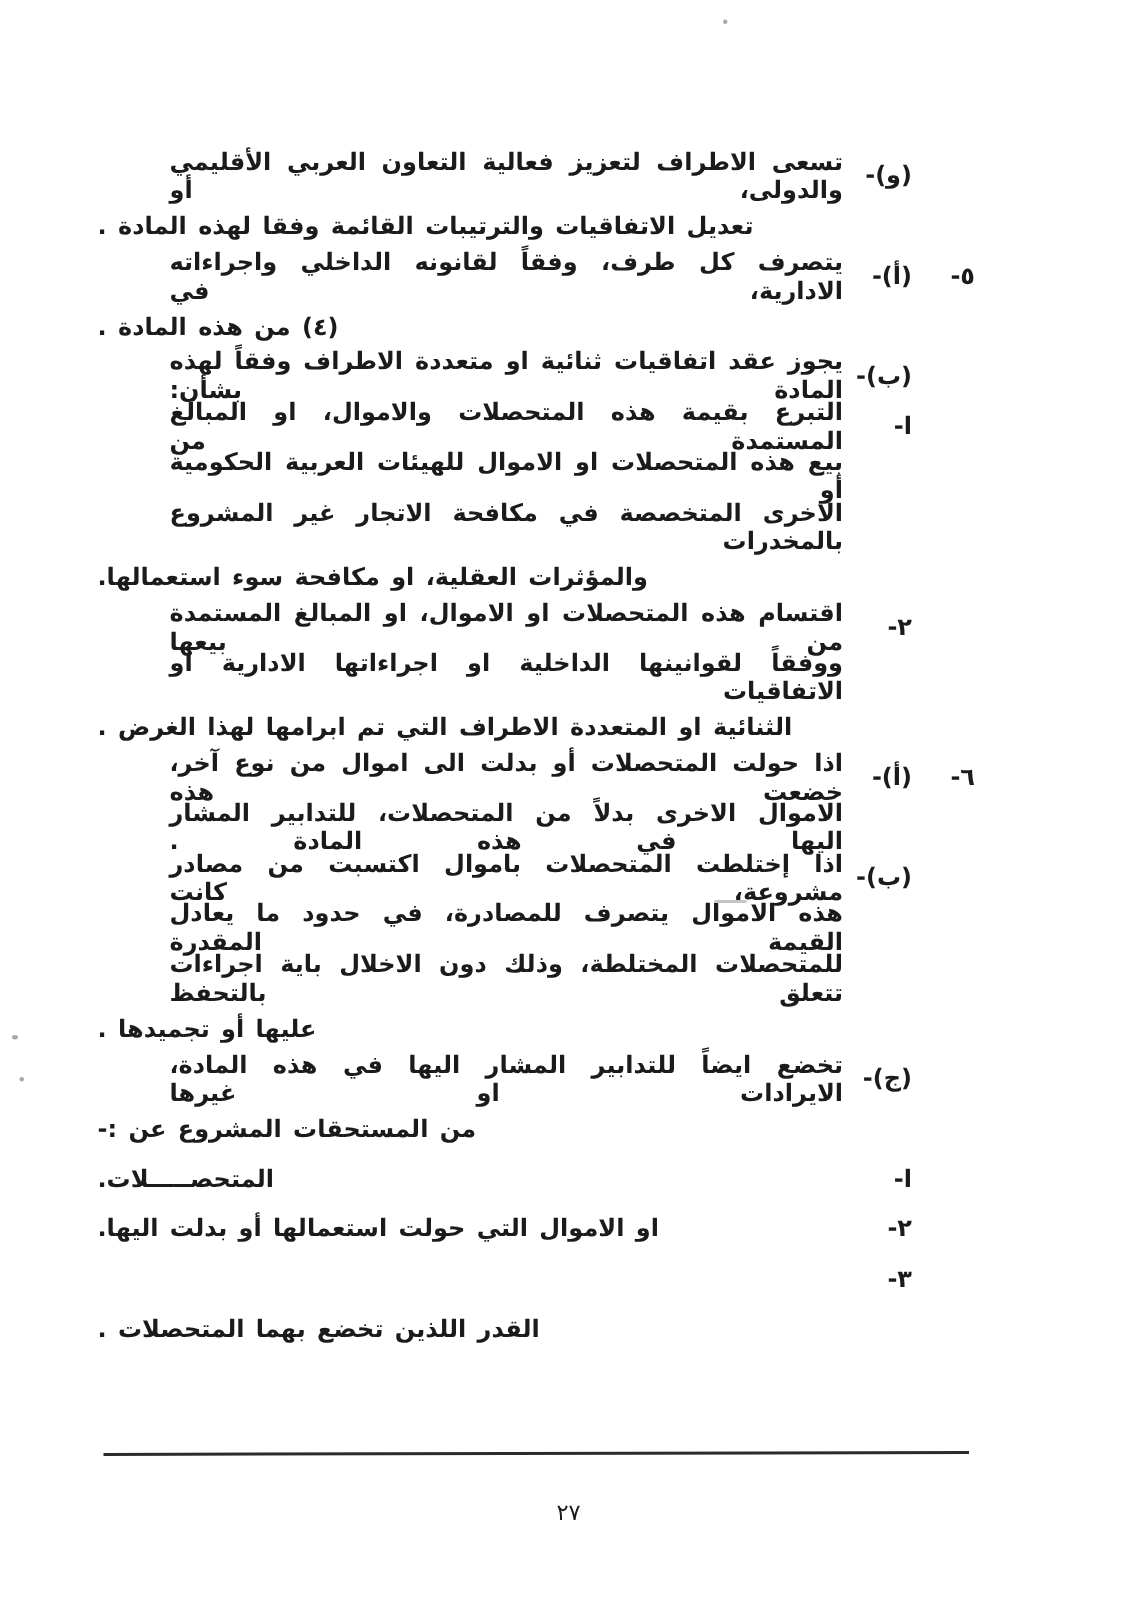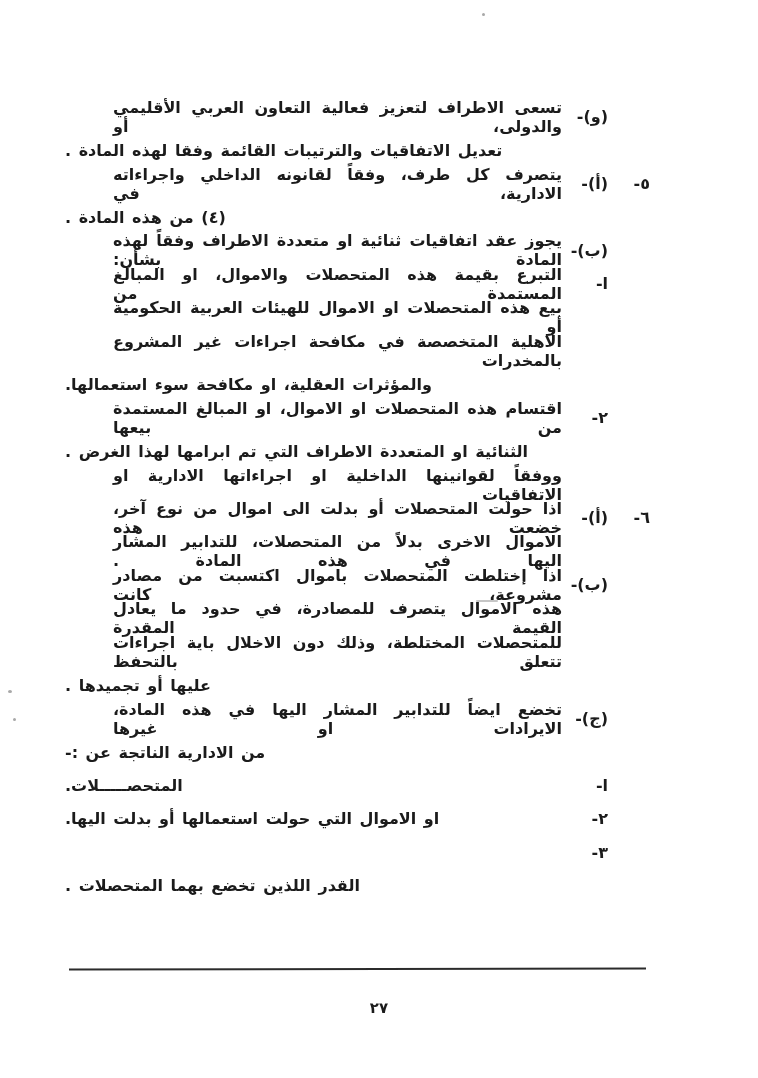--- a/index.html
+++ b/index.html
@@ -58,21 +58,21 @@
     background: #2b2b2b;
     transform: rotate(-0.12deg);
   }
   .page-number {
     position: absolute;
     top: 999px;
     left: 0;
     width: 100%;
     text-align: center;
     font-size: 15px;
-    font-weight: 700;
+    font-weight: 400;
     letter-spacing: 1px;
   }
   .speck {
     position: absolute;
     background: #a8a8a8;
     border-radius: 50%;
   }
   .speck.s1 { left: 482px; top: 13px;  width: 3px;  height: 3px; }
   .speck.s2 { left: 8px;   top: 690px; width: 4px;  height: 3px; }
   .speck.s3 { left: 13px;  top: 718px; width: 3px;  height: 3px; }
@@ -120,41 +120,41 @@
         <span class="body stretch">التبرع بقيمة هذه المتحصلات والاموال، او المبالغ المستمدة من</span>
       </div>
       <div class="line">
         <span class="col num"></span>
         <span class="col mark"></span>
         <span class="body stretch">بيع هذه المتحصلات او الاموال للهيئات العربية الحكومية أو</span>
       </div>
       <div class="line">
         <span class="col num"></span>
         <span class="col mark"></span>
-        <span class="body stretch">الاهلية المتخصصة في مكافحة اجراءات غير المشروع بالمخدرات</span>
+        <span class="body stretch">الاخرى المتخصصة في مكافحة الاتجار غير المشروع بالمخدرات</span>
       </div>
       <div class="line">
         <span class="col num"></span>
         <span class="col mark"></span>
         <span class="body">والمؤثرات العقلية، او مكافحة سوء استعمالها.</span>
       </div>
       <div class="line">
         <span class="col num"></span>
         <span class="col mark">٢-</span>
         <span class="body stretch">اقتسام هذه المتحصلات او الاموال، او المبالغ المستمدة من بيعها</span>
       </div>
       <div class="line">
         <span class="col num"></span>
         <span class="col mark"></span>
+        <span class="body stretch">ووفقاً لقوانينها الداخلية او اجراءاتها الادارية او الاتفاقيات</span>
+      </div>
+      <div class="line">
+        <span class="col num"></span>
+        <span class="col mark"></span>
         <span class="body">الثنائية او المتعددة الاطراف التي تم ابرامها لهذا الغرض .</span>
-      </div>
-      <div class="line">
-        <span class="col num"></span>
-        <span class="col mark"></span>
-        <span class="body stretch">ووفقاً لقوانينها الداخلية او اجراءاتها الادارية او الاتفاقيات</span>
       </div>
       <div class="line">
         <span class="col num">٦-</span>
         <span class="col mark">(أ)-</span>
         <span class="body stretch">اذا حولت المتحصلات أو بدلت الى اموال من نوع آخر، خضعت هذه</span>
       </div>
       <div class="line">
         <span class="col num"></span>
         <span class="col mark"></span>
         <span class="body stretch">الاموال الاخرى بدلاً من المتحصلات، للتدابير المشار اليها في هذه المادة .</span>
@@ -180,21 +180,21 @@
         <span class="body">عليها أو تجميدها .</span>
       </div>
       <div class="line">
         <span class="col num"></span>
         <span class="col mark">(ج)-</span>
         <span class="body stretch">تخضع ايضاً للتدابير المشار اليها في هذه المادة، الايرادات او غيرها</span>
       </div>
       <div class="line">
         <span class="col num"></span>
         <span class="col mark"></span>
-        <span class="body">من الادارية الناتجة عن :-</span>
+        <span class="body">من المستحقات المشروع عن :-</span>
       </div>
       <div class="line">
         <span class="col num"></span>
         <span class="col mark">ا-</span>
         <span class="body">المتحصـــــلات.</span>
       </div>
       <div class="line">
         <span class="col num"></span>
         <span class="col mark">٢-</span>
         <span class="body">او الاموال التي حولت استعمالها أو بدلت اليها.</span>

